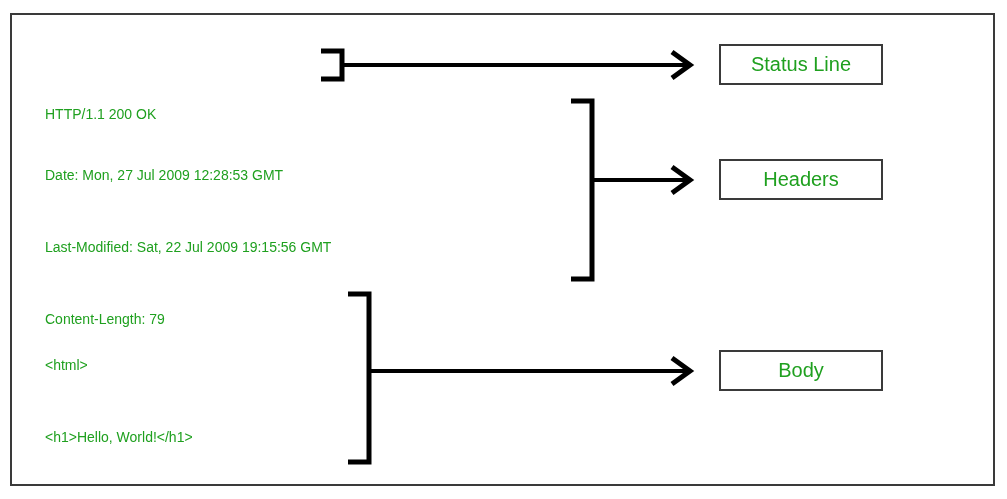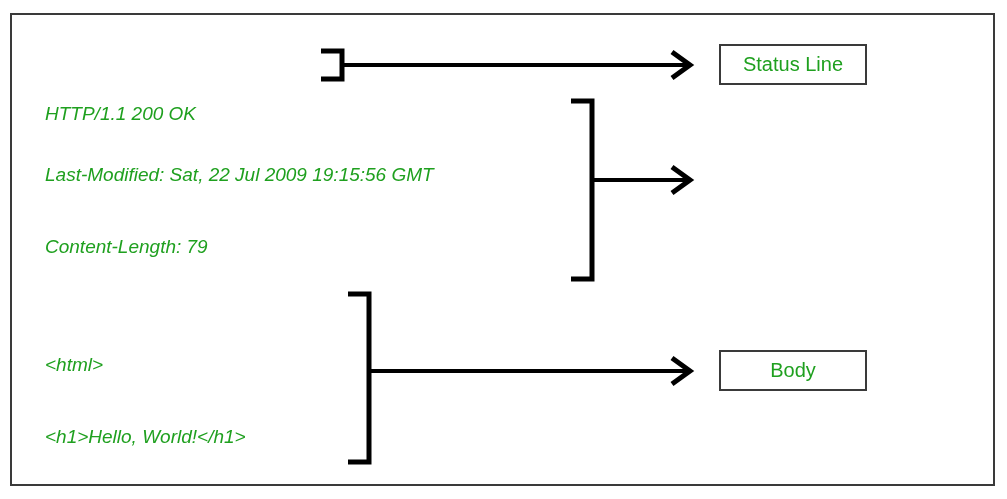--- a/index.html
+++ b/index.html
@@ -40,38 +40,37 @@
     width: 1007px;
     height: 499px;
     pointer-events: none;
   }
 
   
   .text-block {
     position: absolute;
     color: #1fa01f;
     font-family: "Liberation Sans", sans-serif;
-    font-size: 19px;
+    font-size: 14px;
     line-height: 24px;
     white-space: pre;
-    font-style: italic;
   }
   .text-block .line {
     display: block;
     color: #1fa01f;
   }
 
   #status-text  { left: 45px; top: 54px; }
   #headers-text { left: 45px; top: 115px; }
   #body-text    { left: 45px; top: 305px; }
 
   
   .label-box {
     position: absolute;
-    width: 148px;
+    width: 164px;
     height: 41px;
     border: 2px solid #3a3a3a;
     background: #ffffff;
     box-sizing: border-box;
     display: flex;
     align-items: center;
     justify-content: center;
     color: #1fa01f;
     font-family: "Liberation Sans", sans-serif;
     font-size: 20px;
@@ -85,20 +84,21 @@
 
 <div id="canvas">
 
   <div class="frame"></div>
 
   <div class="text-block" id="status-text">
     <span class="line">HTTP/1.1 200 OK</span>
   </div>
 
   <div class="text-block" id="headers-text">
+    <span class="line">Date: Mon, 27 Jul 2009 12:28:53 GMT</span>
     <span class="line">Last-Modified: Sat, 22 Jul 2009 19:15:56 GMT</span>
     <span class="line">Content-Length: 79</span>
     
   </div>
 
   <div class="text-block" id="body-text">
     <span class="line">&lt;html&gt;</span>
     <span class="line">&lt;h1&gt;Hello, World!&lt;/h1&gt;</span>
     
     
@@ -122,18 +122,21 @@
 
     <line x1="369" y1="371" x2="688" y2="371" stroke="#000000" stroke-width="4"></line>
 
     <path d="M 672 358 L 690 371 L 672 384" fill="none" stroke="#000000" stroke-width="5" stroke-linecap="butt" stroke-linejoin="miter"></path>
   </svg>
 
   <div class="label-box" id="box-status-line">
     <span>Status Line</span>
   </div>
 
+  <div class="label-box" id="box-headers">
+    <span>Headers</span>
+  </div>
 
   <div class="label-box" id="box-body">
     <span>Body</span>
   </div>
 
 </div>
 
 </body></html>

